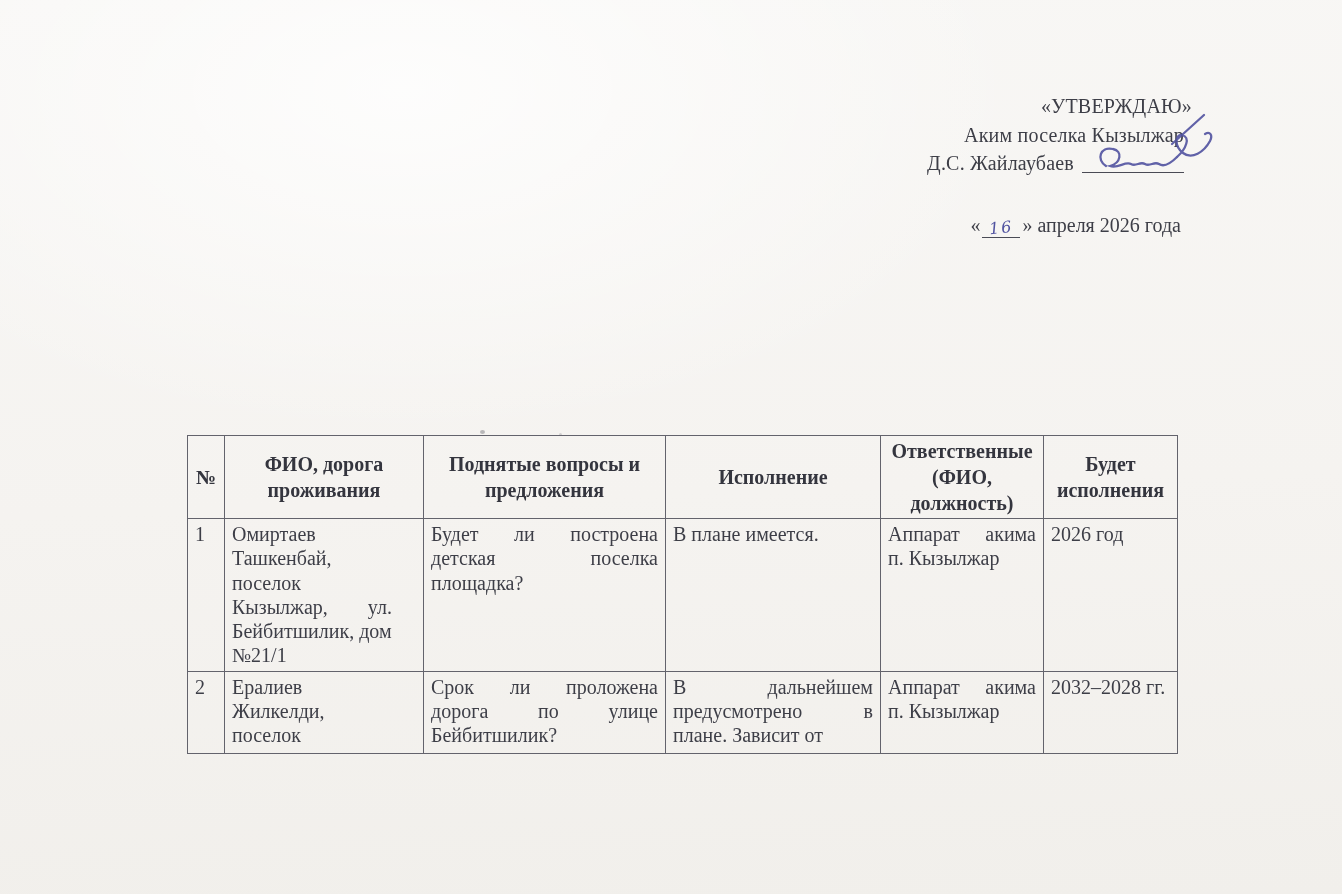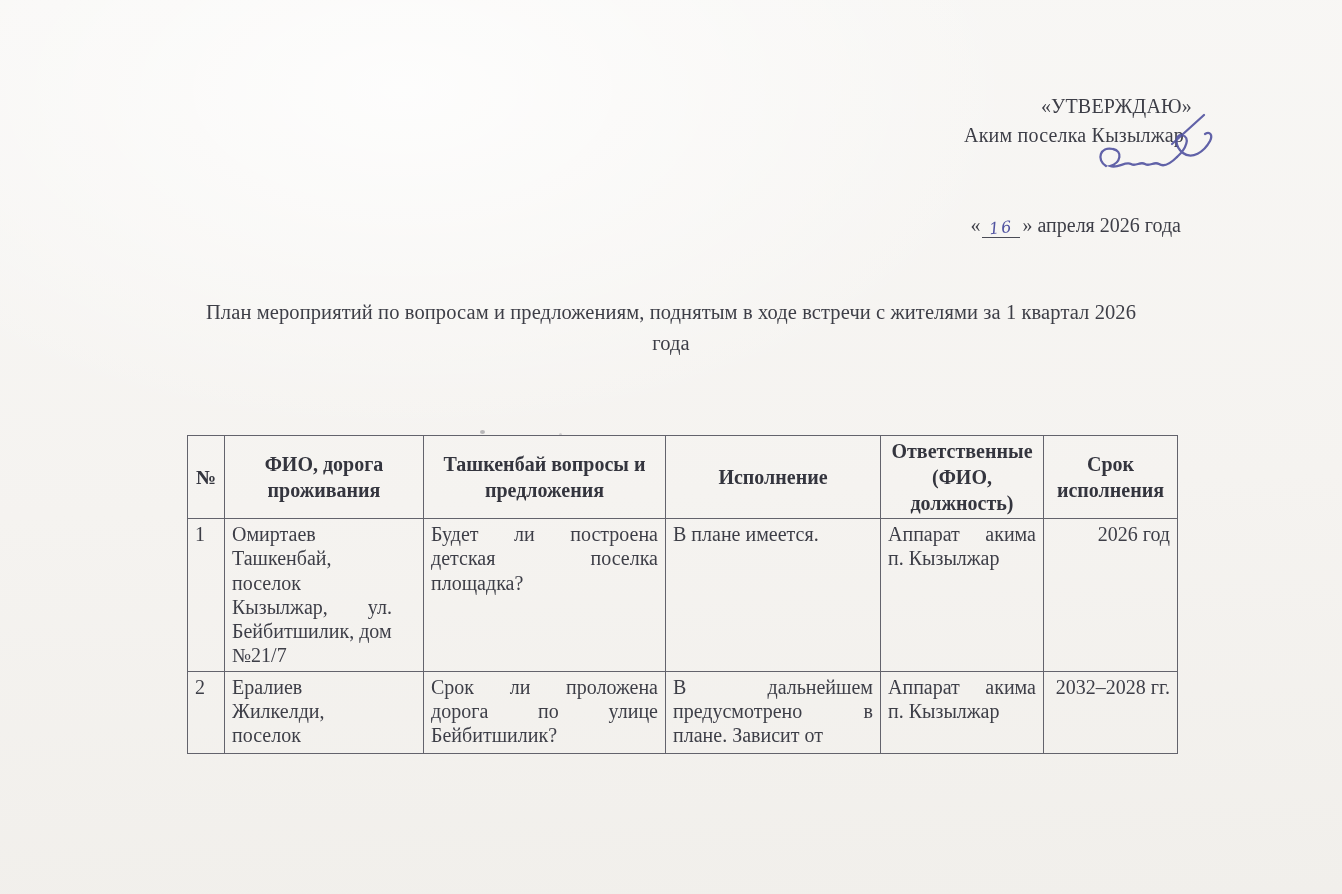--- a/index.html
+++ b/index.html
@@ -65,74 +65,75 @@
   .plan-table td {
     vertical-align: top; padding: 3px 7px; line-height: 24.3px;
   }
   tr.hdr { height: 83px; }
   tr.r0  { height: 146px; }
   tr.r1  { height: 82px; }
   .cell-num { text-align: left; padding-left: 9px; }
   .cell-fio, .cell-question, .cell-execution, .cell-responsible {
     text-align: justify; white-space: pre-line;
   }
-  .cell-deadline { text-align: right; }
+  .cell-deadline { text-align: left; }
 </style>
 </head>
 <body>
 
 <div class="sheet">
 
   <div class="speck" style="left:480px; top:430px; width:5px; height:4px;"></div>
   <div class="speck" style="left:559px; top:433px; width:3px; height:3px; opacity:.6;"></div>
 
   <div class="approve-line l1">«УТВЕРЖДАЮ»</div>
   <div class="approve-line l2">Аким поселка Кызылжар</div>
+  <div class="approve-line l3">
+    <span>Д.С. Жайлаубаев</span><span class="sig-underline"></span>
+  </div>
 
   <svg class="signature-svg" width="140" height="80" viewBox="0 0 140 80">
     <g fill="none" stroke="#5153a0" stroke-width="2.3" stroke-linecap="round" opacity="0.9">
       <path d="M90 36 L122 7"></path>
       <path d="M24 58 C14 52 18 38 31 41 C41 43 39 55 28 58 C36 61 43 53 49 56 C54 59 58 53 63 56 C68 59 72 53 77 56 C83 60 90 54 95 49"></path>
       <path d="M95 49 C104 41 109 29 100 27 C93 26 92 38 101 45 C110 52 122 44 128 33 C131 27 128 23 123 26"></path>
     </g>
   </svg>
 
   <div class="date-line">
     <span>«</span><span class="date-blank"><span class="hand">16</span></span><span>» апреля 2026 года</span>
   </div>
 
-  <div class="doc-title">План мероприятий по вопросам и предложениям, поднятым в ходе встречи с жителями за 1 квартал 2026
-года</div>
 
   <table class="plan-table">
     <colgroup>
       <col style="width:37px">
         <col style="width:199px">
         <col style="width:242px">
       <col style="width:215px">
         <col style="width:163px">
         <col style="width:134px">
     </colgroup>
     <tbody>
       <tr class="hdr">
         <th>№</th>
         <th>ФИО, дорога проживания</th>
-        <th>Ташкенбай вопросы и предложения</th>
+        <th>Поднятые вопросы и предложения</th>
         <th>Исполнение</th>
         <th>Ответственные (ФИО, должность)</th>
-        <th>Срок исполнения</th>
+        <th>Будет исполнения</th>
       </tr>
       <tr class="r0">
         <td class="cell-num">1</td>
         <td class="cell-fio">Омиртаев
 Ташкенбай,
 поселок
 Кызылжар,  ул.
 Бейбитшилик, дом
-№21/7</td>
+№21/1</td>
         <td class="cell-question">Будет ли построена детская поселка площадка?</td>
         <td class="cell-execution">В плане имеется.</td>
         <td class="cell-responsible">Аппарат акима п.&nbsp;Кызылжар</td>
         <td class="cell-deadline">2026 год</td>
       </tr>
       <tr class="r1">
         <td class="cell-num">2</td>
         <td class="cell-fio">Ералиев
 Жилкелди,
 поселок</td>

